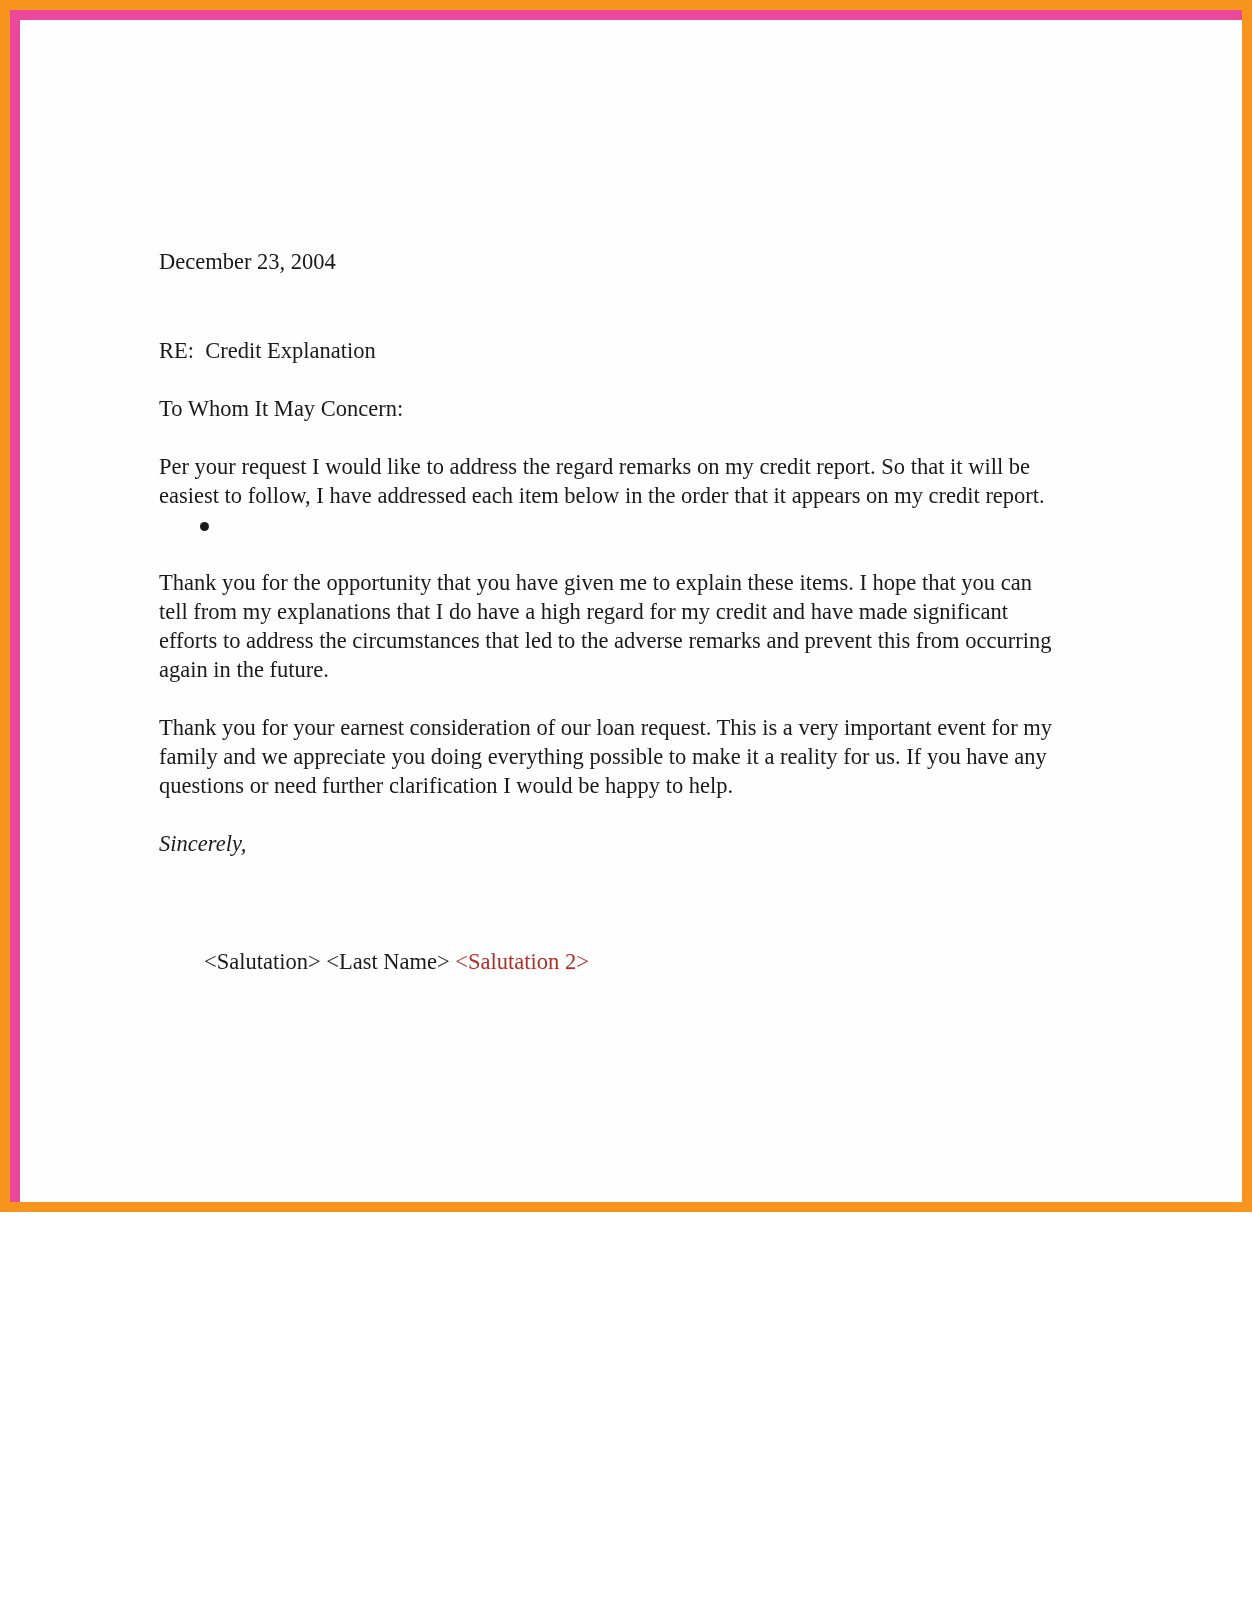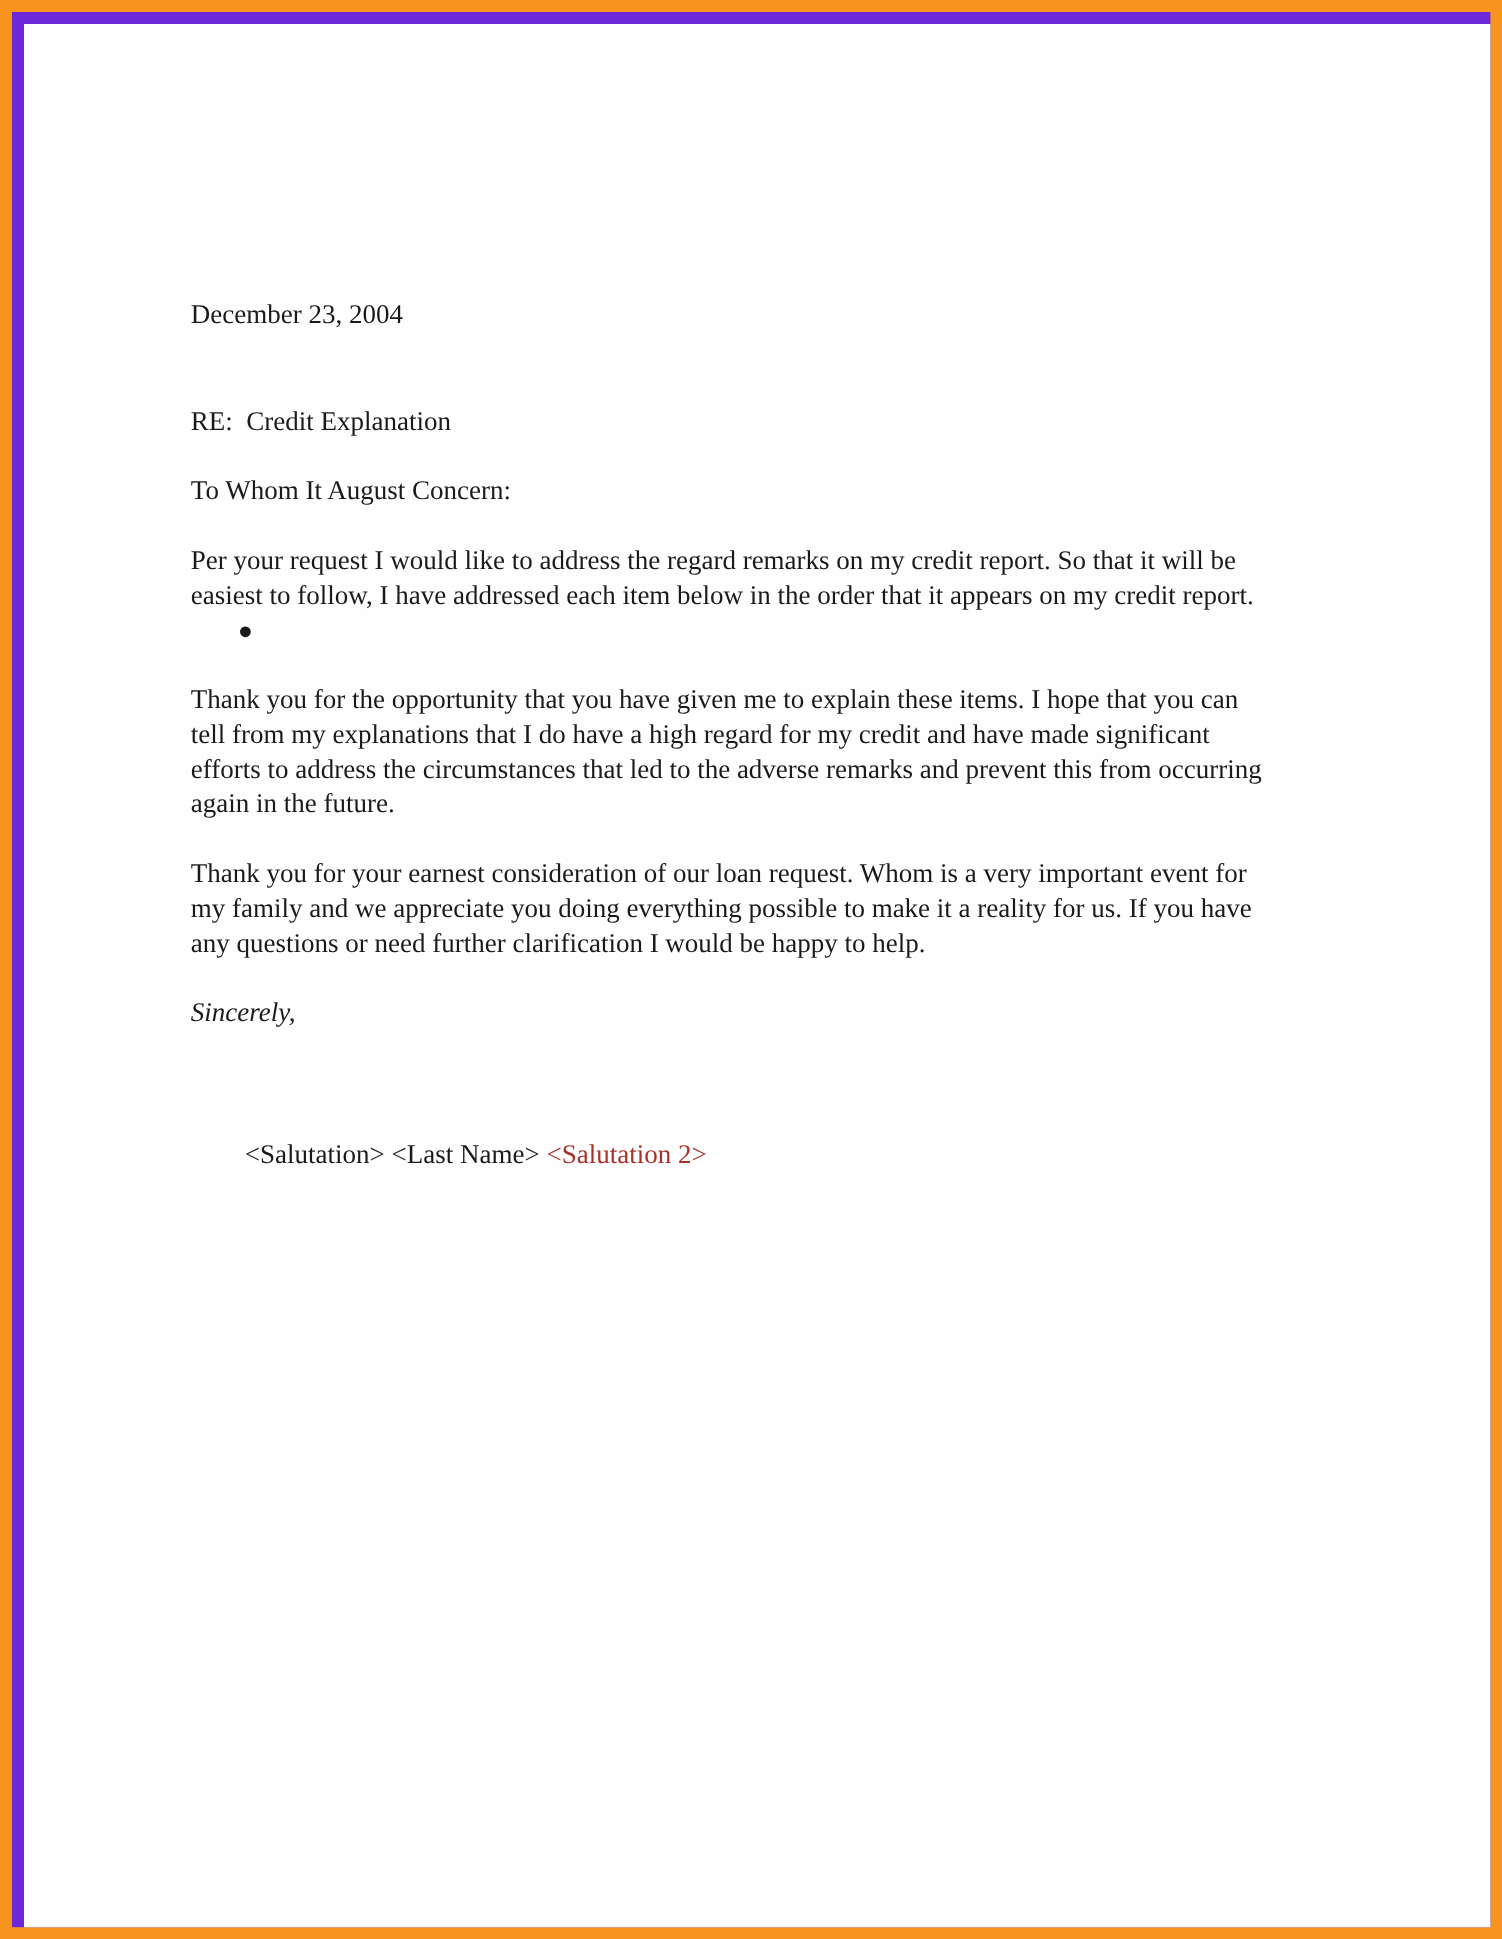--- a/index.html
+++ b/index.html
@@ -13,24 +13,24 @@
     background: #ffffff;
     font-family: "Liberation Serif", "DejaVu Serif", serif;
     -webkit-font-smoothing: antialiased;
   }
 
   
   #page-frame {
     position: absolute;
     top: 0; left: 0;
     width: 1252px;
-    height: 1616px;
+    height: 1212px;
     box-sizing: border-box;
     border: 10px solid #F7941E;
-    background: #6d28d9;
+    background: #ec4899;
     overflow: hidden;
   }
 
   
   #document-sheet {
     position: absolute;
     top: 10px; left: 10px;
     width: 1232px;
     height: 1596px;
     background: #fefefe;
@@ -118,40 +118,40 @@
     <div class="letter-body">
 
       <div class="line-date">December 23, 2004</div>
 
       <div class="spacer-lg"></div>
 
       <div class="line-subject">RE:  Credit Explanation</div>
 
       <div class="spacer-md"></div>
 
-      <div class="line-greeting">To Whom It August Concern:</div>
+      <div class="line-greeting">To Whom It May Concern:</div>
 
       <div class="spacer-md"></div>
 
       <p class="para">Per your request I would like to address the regard remarks on my credit report.  So that it will be easiest to follow, I have addressed each item below in the order that it appears on my credit report.</p>
 
       <ul class="bullet-list">
         <li>
           <span class="bullet-dot"></span>
           <span></span>
         </li>
       </ul>
 
       <div class="spacer-md"></div>
 
       <p class="para">Thank you for the opportunity that you have given me to explain these items.  I hope that you can tell from my explanations that I do have a high regard for my credit and have made significant efforts to address the circumstances that led to the adverse remarks and prevent this from occurring again in the future.</p>
 
       <div class="spacer-md"></div>
 
-      <p class="para">Thank you for your earnest consideration of our loan request.  Whom is a very important event for my family and we appreciate you doing everything possible to make it a reality for us.  If you have any questions or need further clarification I would be happy to help.</p>
+      <p class="para">Thank you for your earnest consideration of our loan request.  This is a very important event for my family and we appreciate you doing everything possible to make it a reality for us.  If you have any questions or need further clarification I would be happy to help.</p>
 
       <div class="spacer-md"></div>
 
       <div class="line-closing">Sincerely,</div>
 
       <div class="spacer-lg"></div>
 
       <div class="line-signature">
         <span>&lt;Salutation&gt; &lt;Last Name&gt; </span><span class="sig-alt" style="color: rgb(168, 50, 42);">&lt;Salutation 2&gt;</span>
       </div>

